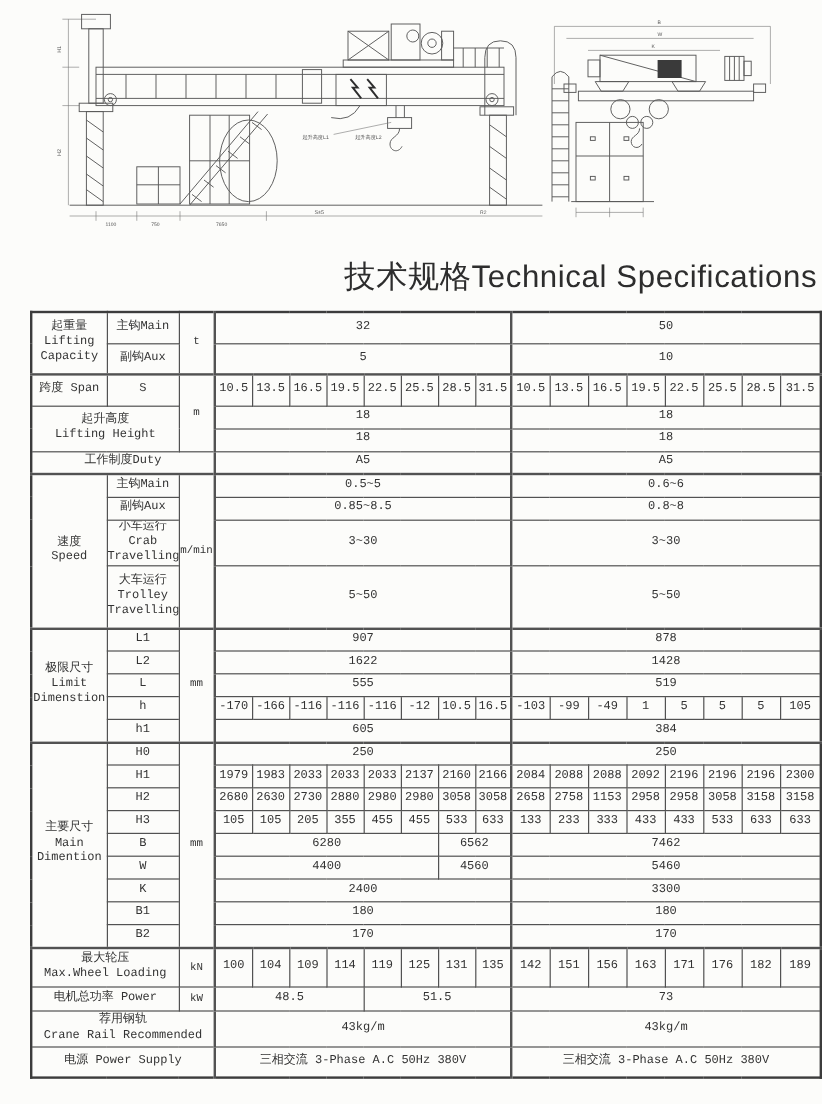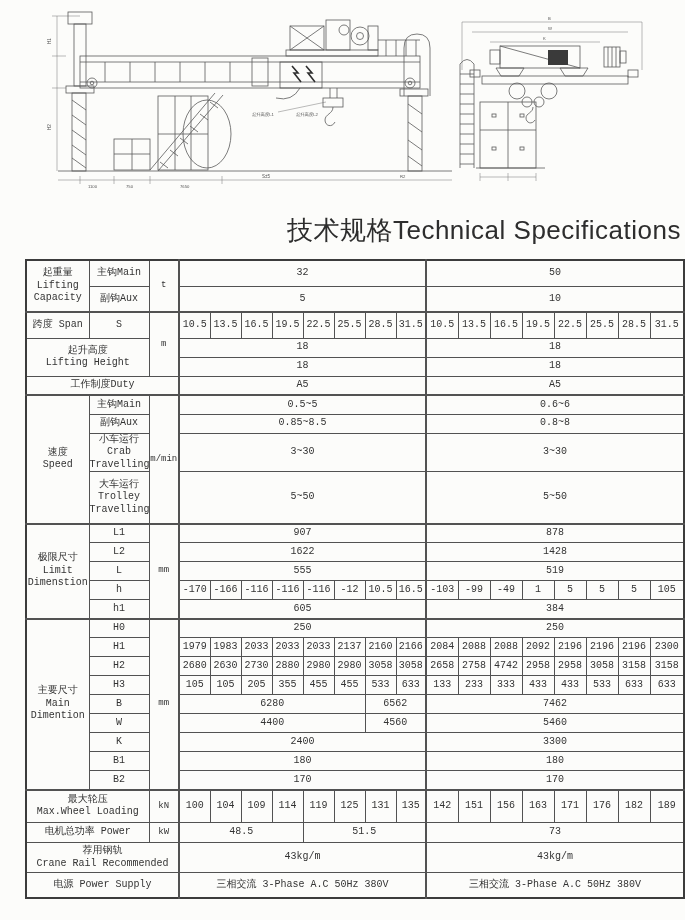--- a/index.html
+++ b/index.html
@@ -386,21 +386,21 @@
           <td class="vh">2680</td>
           <td>2630</td>
           <td>2730</td>
           <td>2880</td>
           <td>2980</td>
           <td>2980</td>
           <td>3058</td>
           <td>3058</td>
           <td class="vh">2658</td>
           <td>2758</td>
-          <td>4742</td>
+          <td>1153</td>
           <td>2958</td>
           <td>2958</td>
           <td>3058</td>
           <td>3158</td>
           <td>3158</td>
         </tr>
         <tr style="height: 19px;">
           <td class="label">H3</td>
           <td class="vh">105</td>
           <td>105</td>

